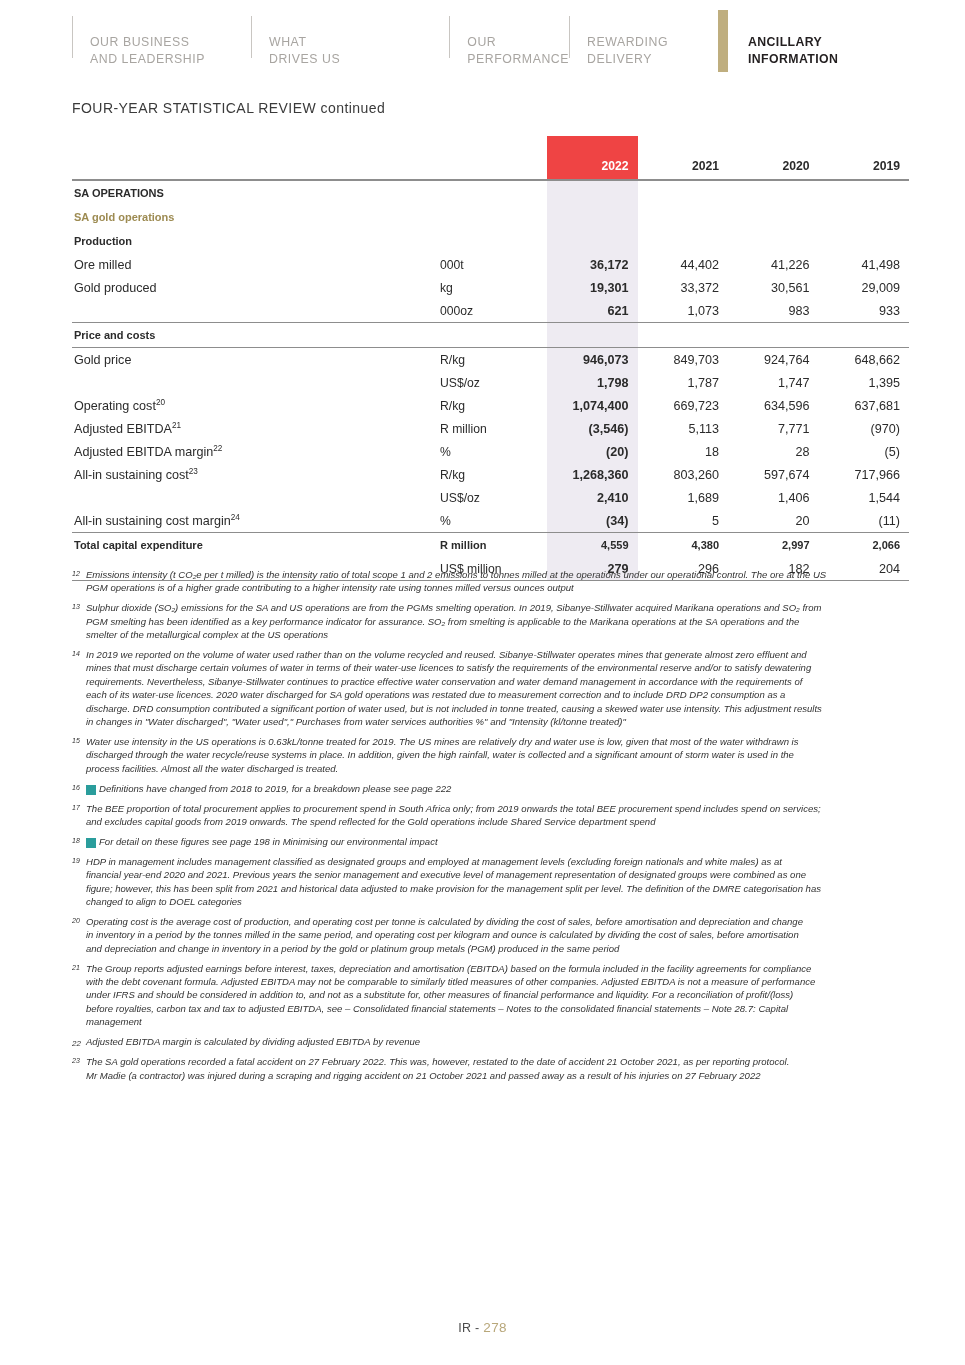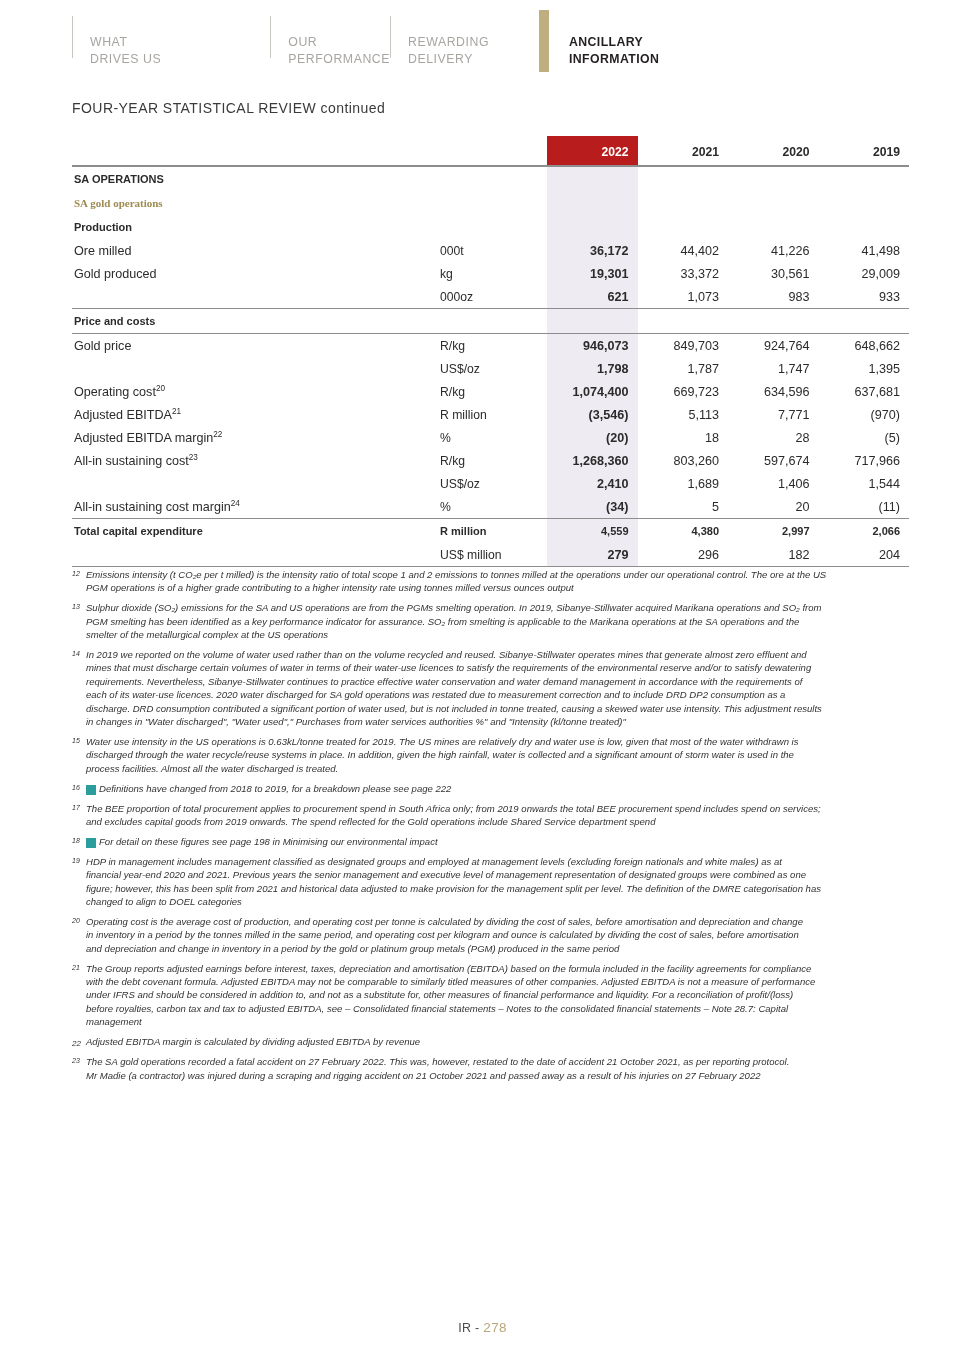--- a/index.html
+++ b/index.html
@@ -94,44 +94,44 @@
     font-weight: 700;
     font-size: 12.2px;
     text-align: right;
     padding: 0 9px 6px 0;
     vertical-align: bottom;
     color: #2b2b2b;
     height: 30px;
   }
   thead th.blank { background: transparent; }
   thead th.current {
-    background: #b91c1c;
+    background: #ef4444;
     color: #ffffff;
     padding: 7px 9px 6px 0;
-    height: 30px;
+    height: 44px;
   }
 
   
   td.hl, th.hl-shade { background: #eeebf2; }
 
   tbody td {
     padding: 4.5px 0 4.5px 0;
     vertical-align: middle;
     font-size: 12.6px;
     color: #2b2b2b;
     height: 21px;
   }
   td.label    { padding-left: 2px; text-align: left; }
   td.unit     { padding-left: 3px; text-align: left; font-size: 12.2px; }
   td.num      { text-align: right; padding-right: 9px; }
   td.num.cur  { font-weight: 700; }
 
   
   tr.sec td { font-weight: 700; font-size: 11px; padding-top: 6px; padding-bottom: 6px; margin-top: 16px; }
-  tr.sec-gold td.label { color: #9d8b52; font-weight: 700; font-family: Liberation Serif, serif; }
+  tr.sec-gold td.label { color: #9d8b52; font-weight: 700; }
 
   
   tr.rule-thick > td { border-top: 2.2px solid #8d8d8d; }
   tr.rule-thin  > td { border-top: 1.1px solid #8d8d8d; }
   tr.rule-bottom > td { border-bottom: 1.6px solid #8d8d8d; margin-left: 46px; }
 
   sup.fn { font-size: 8.2px; vertical-align: super; line-height: 0; }
 
   
   .footnotes {
@@ -191,20 +191,25 @@
   .pagefooter .pnum {
     color: #b8a77a;
     font-weight: 400;
     font-size: 13.5px;
   }
 </style>
 </head>
 <body>
 
 <div class="topnav">
+  <div class="nav-item nav-w1">
+    <div class="nav-rule"></div>
+    <div class="nav-label">OUR BUSINESS
+AND LEADERSHIP</div>
+  </div>
   <div class="nav-item nav-w2">
     <div class="nav-rule"></div>
     <div class="nav-label">WHAT
 DRIVES US</div>
   </div>
   <div class="nav-item nav-w3">
     <div class="nav-rule"></div>
     <div class="nav-label">OUR
 PERFORMANCE</div>
   </div>

